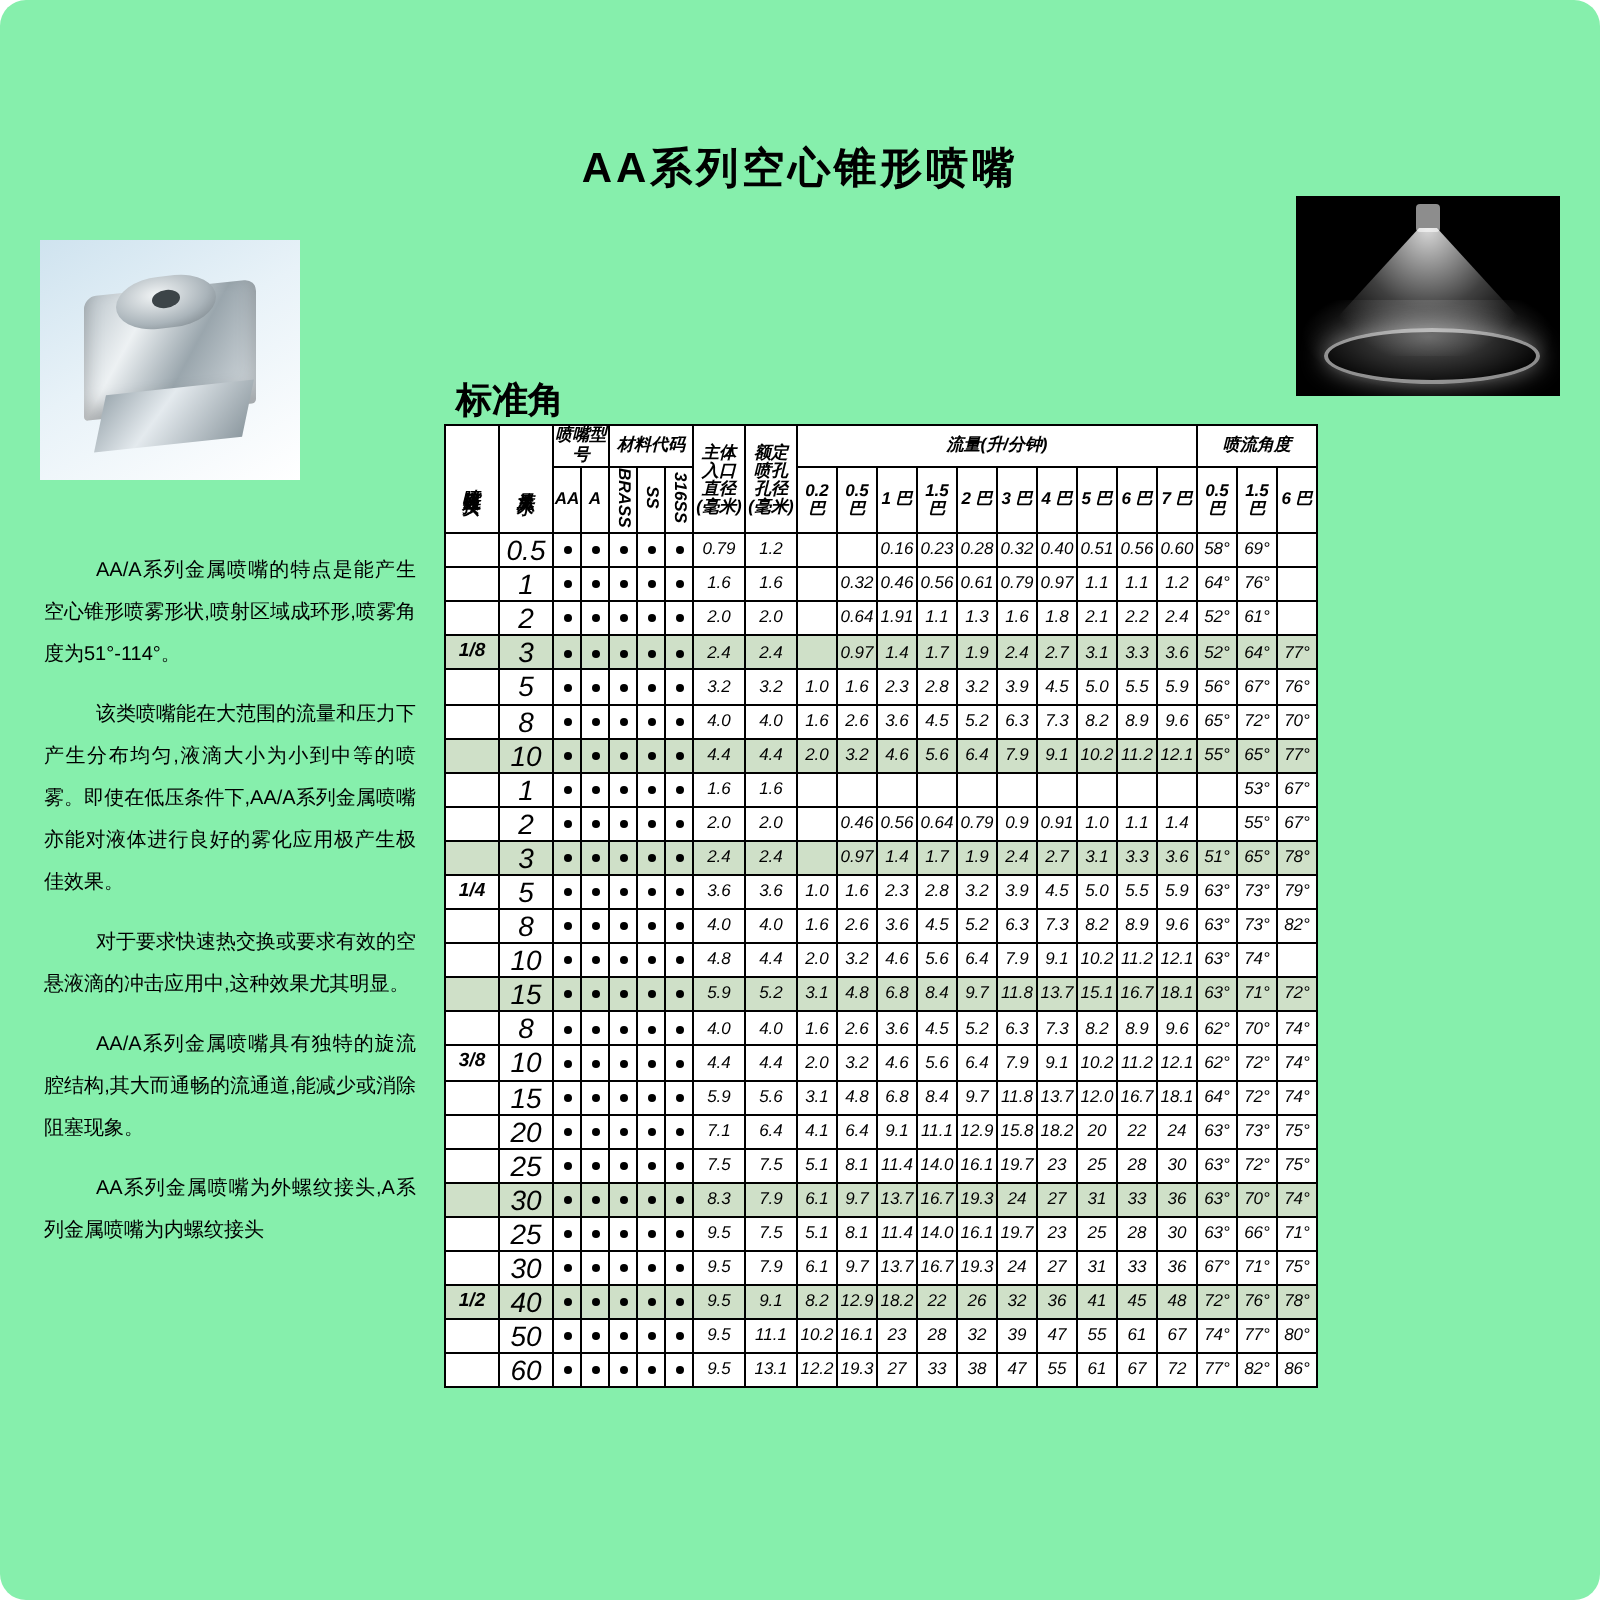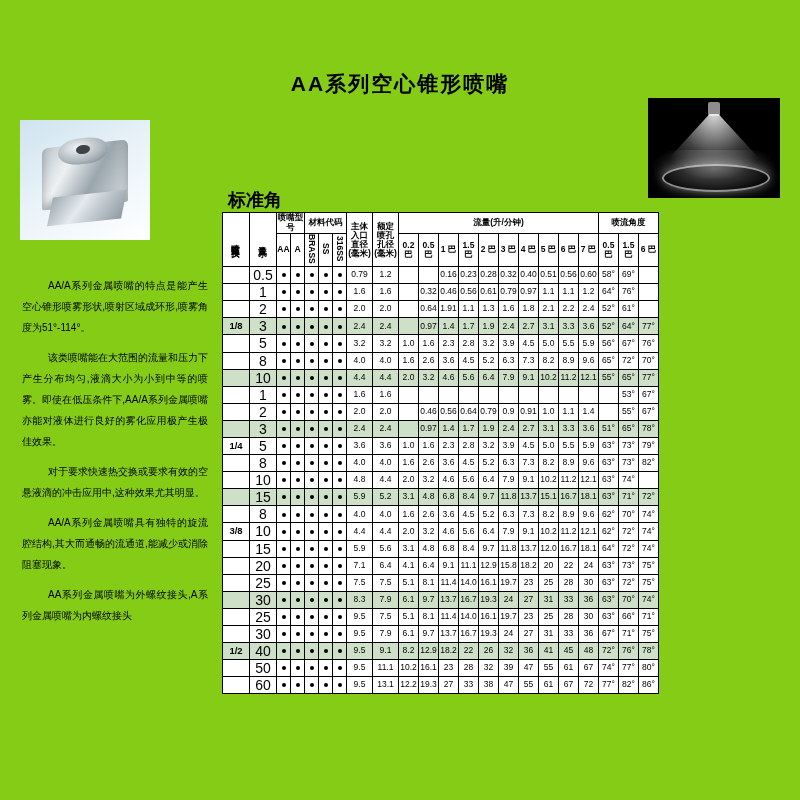--- a/index.html
+++ b/index.html
@@ -1,21 +1,21 @@
 <!DOCTYPE html>
 <html><head>
 <meta charset="utf-8">
 <style>
   html,body{margin:0;padding:0;}
   body{
     width:800px;height:800px;background:#ffffff;
     font-family:"Liberation Sans","DejaVu Sans",sans-serif;
     color:#000;position:relative;overflow:hidden;
   }
-  .page{position:absolute;left:0;top:0;width:800px;height:800px;background:#84cc16;}
+  .page{position:absolute;left:0;top:0;width:800px;height:800px;background:#86efac;border-radius:13px;}
 
   
   .title{
     position:absolute;left:180px;top:70px;width:440px;
     text-align:center;font-size:21px;font-weight:bold;letter-spacing:2px;
     color:#000;
   }
 
   
   .nozzle-photo{
@@ -77,20 +77,21 @@
   
   .std-angle{
     position:absolute;left:228px;top:188px;font-size:18px;font-weight:bold;
   }
 
   
   .tbl-wrap{position:absolute;left:222px;top:212px;}
   table.spec{
     border-collapse:collapse;font-size:8.5px;line-height:1.15;
     background:#fff;
+    font-style:italic;
   }
   table.spec th,table.spec td{
     border:1px solid #000;text-align:center;vertical-align:middle;
     padding:0;height:13px;
   }
   table.spec th{font-weight:bold;font-size:8.5px;}
   .vhead{
     font-size:9px;font-weight:bold;width:26px;
     line-height:10px;
   }

